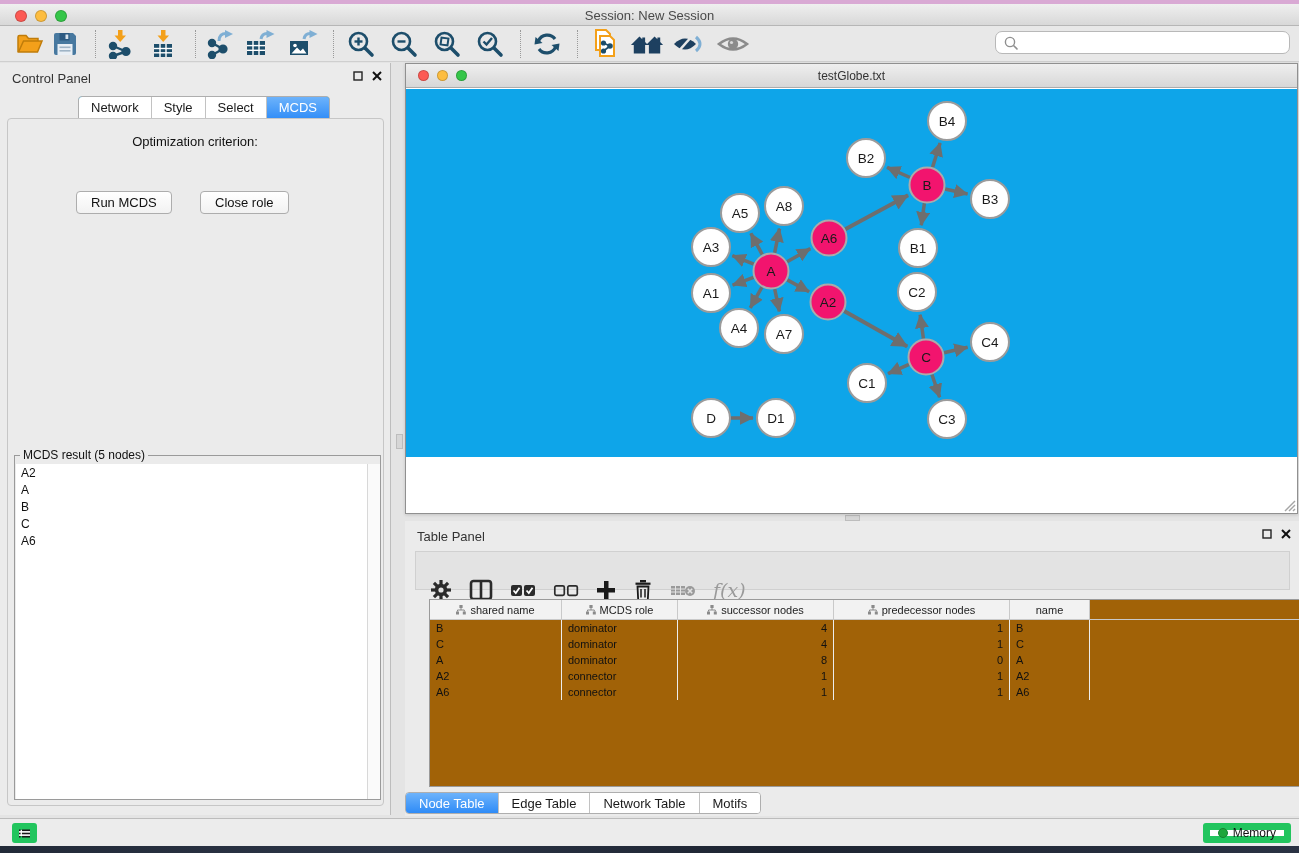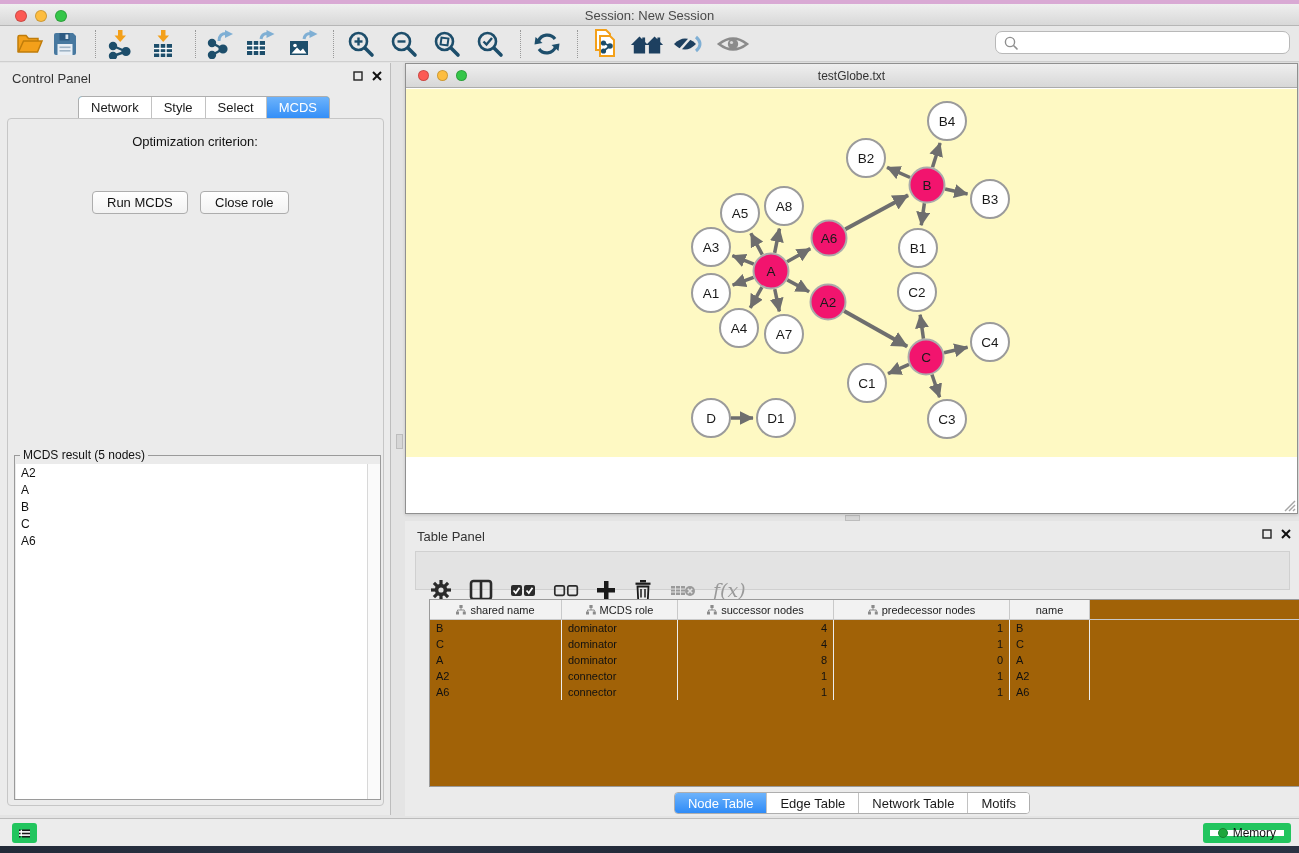--- a/index.html
+++ b/index.html
@@ -63,21 +63,21 @@
   .scroll-track { position:absolute; right:0; top:0; width:13px; height:100%;
     background:#fafafa; border-left:1px solid #d8d8d8; }
 
   
   .net-frame { position:absolute; left:405px; top:1px; width:893px; height:451px;
     border:1px solid #909090; background:#fff; box-shadow:0 1px 3px rgba(0,0,0,.15); }
   .net-titlebar { position:relative; height:24px; background:linear-gradient(#efefef,#d7d7d7);
     border-bottom:1px solid #ababab; }
   .net-titlebar .title { position:absolute; left:0; right:0; top:5px; text-align:center;
     font-size:12px; color:#333; }
-  .net-canvas { position:absolute; left:0; top:25px; width:891px; height:368px; background:#fef9c3; }
+  .net-canvas { position:absolute; left:0; top:25px; width:891px; height:368px; background:#0ea5e9; }
   .resize-grip { position:absolute; right:1px; bottom:1px; }
 
   .splitter-v { position:absolute; left:396px; top:372px; width:7px; height:15px;
     background:#d6d6d6; border:1px solid #bdbdbd; }
   .splitter-h { position:absolute; left:845px; top:453px; width:15px; height:6px;
     background:#d6d6d6; border:1px solid #bdbdbd; }
 
   
   .table-panel { position:absolute; left:405px; top:459px; width:894px; height:295px; background:#ebebeb; }
   .tp-toolbar { position:absolute; left:10px; top:30px; width:875px; height:39px;
@@ -87,21 +87,21 @@
   .datatable { position:absolute; left:10px; top:78px; width:875px; height:188px;
     background:#a16207; border:1px solid #9a9a9a; overflow:hidden;margin-left:14px; }
   .dt-header { display:flex; height:20px; border-bottom:1px solid #c9c9c9; font-size:11px; color:#222; }
   .dt-h-cell { display:flex; align-items:center; justify-content:center; gap:4px;
     border-right:1px solid #c9c9c9; background:#f2f2f2; position:relative; }
   .dt-h-cell .hlabel { }
   .dt-body { font-size:11px; color:#111; position:relative; }
   .dt-row { display:flex; height:16px; line-height:16px; }
   .dt-cell { padding:0 6px; white-space:nowrap; overflow:hidden; border-right:1px solid #ededed; }
   .dt-cell.num { text-align:right; }
-  .bottom-tabs { position:absolute; left:0; right:0; top:271px; display:flex; justify-content:center; }
+  .bottom-tabs { position:absolute; left:0; right:0; top:271px; display:flex; }
   .bt-group { display:flex; border:1px solid #aeaeae; border-radius:4px; overflow:hidden;
     background:#fff; height:22px; }
   .bt-tab { padding:3px 13px 0 13px; font-size:13px; color:#1a1a1a; background:#fff;
     border-right:1px solid #c2c2c2; }
   .bt-tab:last-child { border-right:none; }
   .bt-tab.active { background:linear-gradient(#6db3fb,#2e8bf7); color:#fff; }
 
   
   .statusbar { position:absolute; left:0; top:818px; width:1299px; height:28px;
     background:#ececec; border-top:1px solid #bcbcbc; }
@@ -332,21 +332,21 @@
       </div>
     </div>
     <div class="seg-tabs">
         <div class="seg-tab">Network</div>
         <div class="seg-tab">Style</div>
         <div class="seg-tab">Select</div>
         <div class="seg-tab active">MCDS</div>
       </div>
     <div class="tab-content"></div>
     <div class="opt-label">Optimization criterion:</div>
-    <div class="btn" style="left:92px; top:128px;">Run MCDS</div>
+    <div class="btn" style="left:76px; top:128px;">Run MCDS</div>
     <div class="btn" style="left:200px; top:128px;">Close role</div>
 
     <div class="groupbox">
       <div class="groupbox-legend">MCDS result (5 nodes)</div>
       <div class="result-list">
         <div>
             <div class="item">A2</div>
             <div class="item">A</div>
             <div class="item">B</div>
             <div class="item">C</div>

